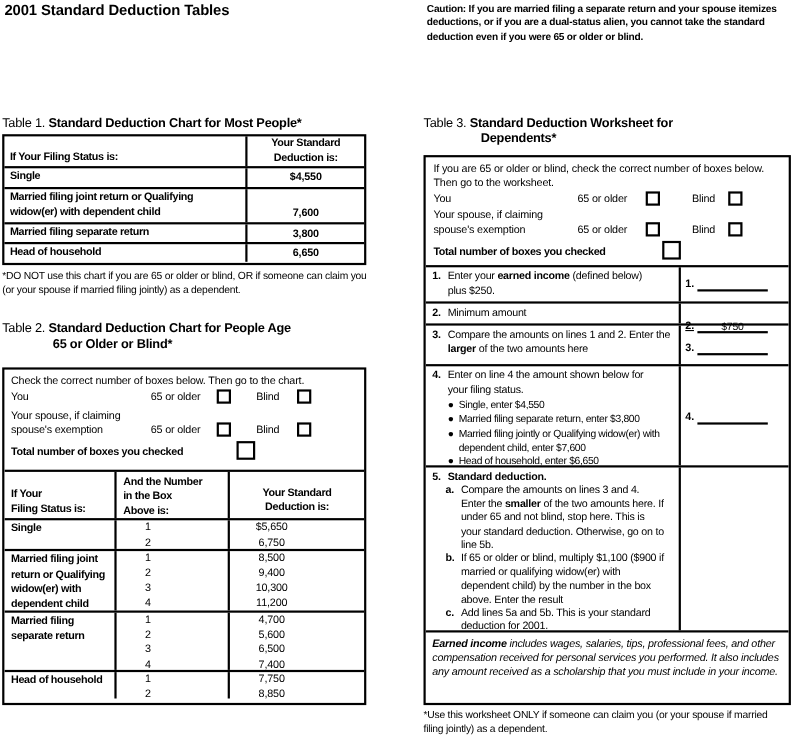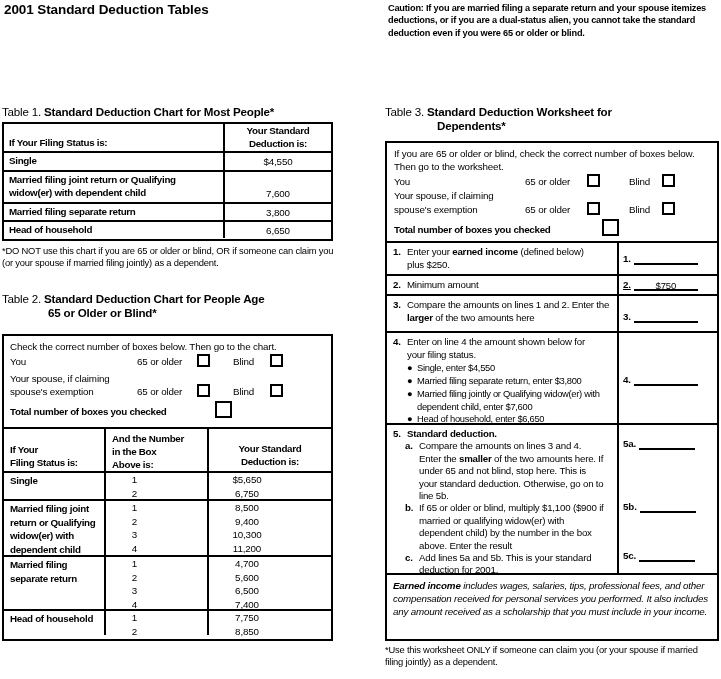--- a/index.html
+++ b/index.html
@@ -24,21 +24,21 @@
 
   .footnote { font-size:9.4px; line-height:11.5px; letter-spacing:-0.2px; }
 
   .box { border:2px solid #000; background:#fff; }
 
   
   .t1 { width:331px; height:119px; display:flex; flex-direction:column; }
   .t1row { display:flex; }
   .t1row + .t1row { border-top:2px solid #000; }
   .t1c1 { width:221px; border-right:2px solid #000; padding:1px 4px 1px 5px; }
-  .t1c2 { flex:1; display:flex; align-items:center; justify-content:center; }
+  .t1c2 { flex:1; display:flex; align-items:center; justify-content:center;font-weight:bold; }
   .t1hdr { height:27px; }
   .t1hdr .t1c1 { display:flex; align-items:flex-end; padding-bottom:2px; font-weight:bold; letter-spacing:-0.3px; }
   .t1hdr .t1c2 { font-weight:bold; text-align:center; letter-spacing:-0.3px; align-items:flex-end; padding-bottom:1px; }
   .t1status { font-weight:bold; letter-spacing:-0.3px; line-height:12.8px; display:flex; align-items:center; }
   .h19 { height:19px; } .h32 { height:32px; } .h18 { height:18px; }
   .valbottom { align-items:flex-end !important; padding-bottom:2px; }
 
   
   .checksec { position:relative; border-bottom:2px solid #000; }
   .cb { position:absolute; width:13px; height:13px; border:2px solid #000; background:#fff; }
@@ -261,21 +261,21 @@
     </div>
 
     <div class="wsrow h18b">
       <div class="wsl">
         <div class="wsline">
           <span class="wsnum">2.</span>
           <span class="wstxt">Minimum amount</span>
         </div>
       </div>
       <div class="wsr">
-        <span class="answer" style="top:2px;text-decoration:underline;"><span class="ansnum">2.</span><span class="blank">$750</span></span>
+        <span class="answer" style="top:14px;text-decoration:underline;"><span class="ansnum">2.</span><span class="blank">$750</span></span>
       </div>
     </div>
 
     <div class="wsrow h35">
       <div class="wsl">
         <div class="wsline">
           <span class="wsnum">3.</span>
           <span class="wstxt"><span>Compare the amounts on lines 1 and 2. Enter the </span><span class="b">larger</span><span> of the two amounts here</span></span>
         </div>
       </div>
@@ -328,25 +328,20 @@
         </div>
         <div class="l5item">
           <span class="l5letter">b.</span>
           <span class="l5text">If 65 or older or blind, multiply $1,100 ($900 if married or qualifying widow(er) with dependent child) by the number in the box above. Enter the result</span>
         </div>
         <div class="l5item">
           <span class="l5letter">c.</span>
           <span class="l5text">Add lines 5a and 5b. This is your standard deduction for 2001.</span>
         </div>
       </div>
-      <div class="wsr">
-        <span class="answer" style="top:12px;"><span class="ansnum">5a.</span><span class="blank blank56"></span></span>
-        <span class="answer" style="top:75px;"><span class="ansnum">5b.</span><span class="blank blank56"></span></span>
-        <span class="answer" style="top:124px;"><span class="ansnum">5c.</span><span class="blank blank56"></span></span>
-      </div>
     </div>
 
     <div class="wsrow">
       <div class="earned"><span class="b i">Earned income</span><span class="i"> includes wages, salaries, tips, professional fees, and other compensation received for personal services you performed. It also includes any amount received as a scholarship that you must include in your income.</span></div>
     </div>
   </div>
 
   <div class="abs footnote" style="left:385px; top:644px; width:316px;">*Use this worksheet ONLY if someone can claim you (or your spouse if married filing jointly) as a dependent.</div>
 
 </div>

